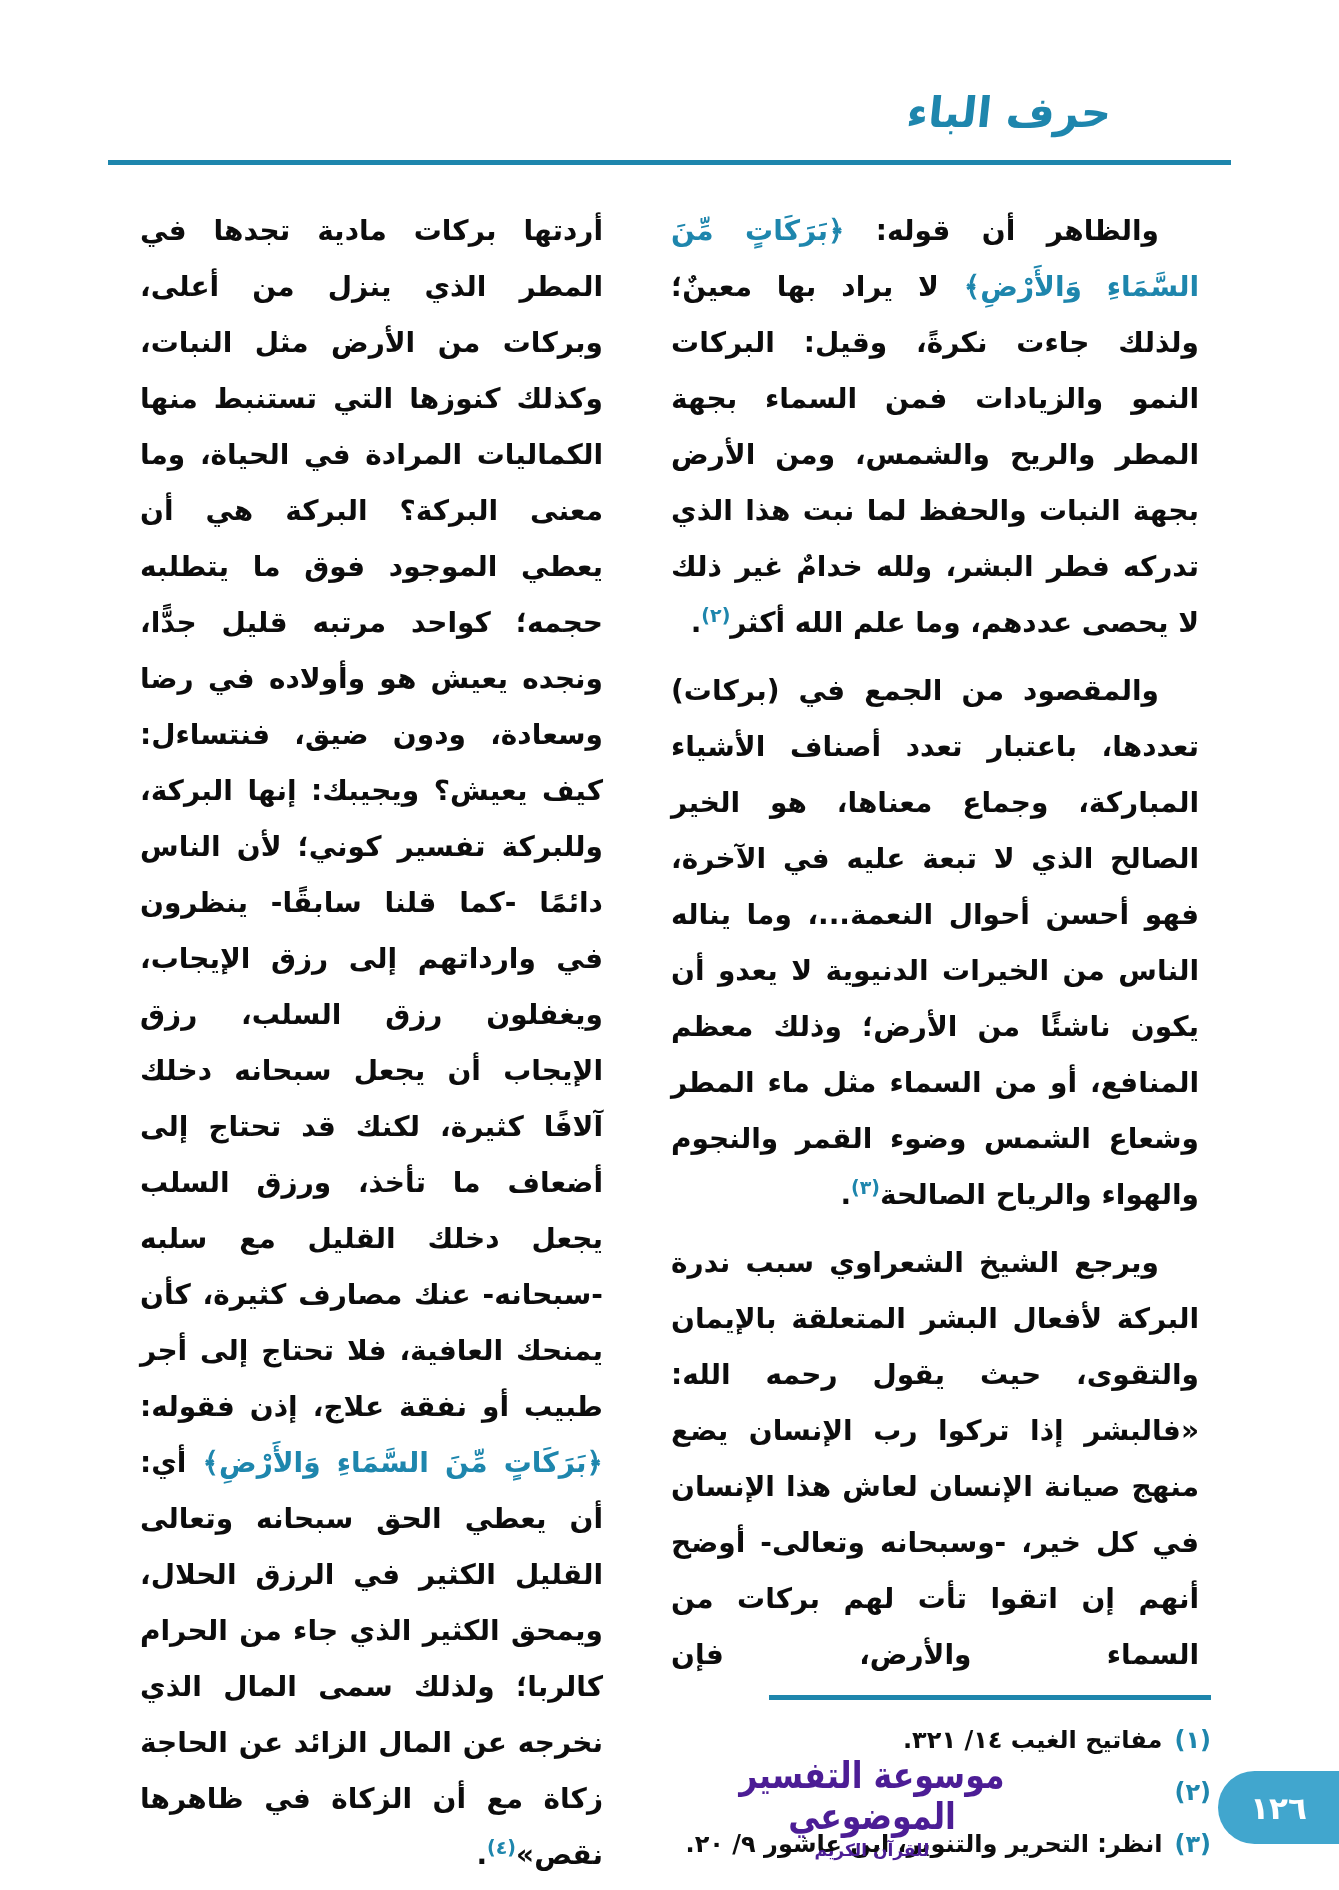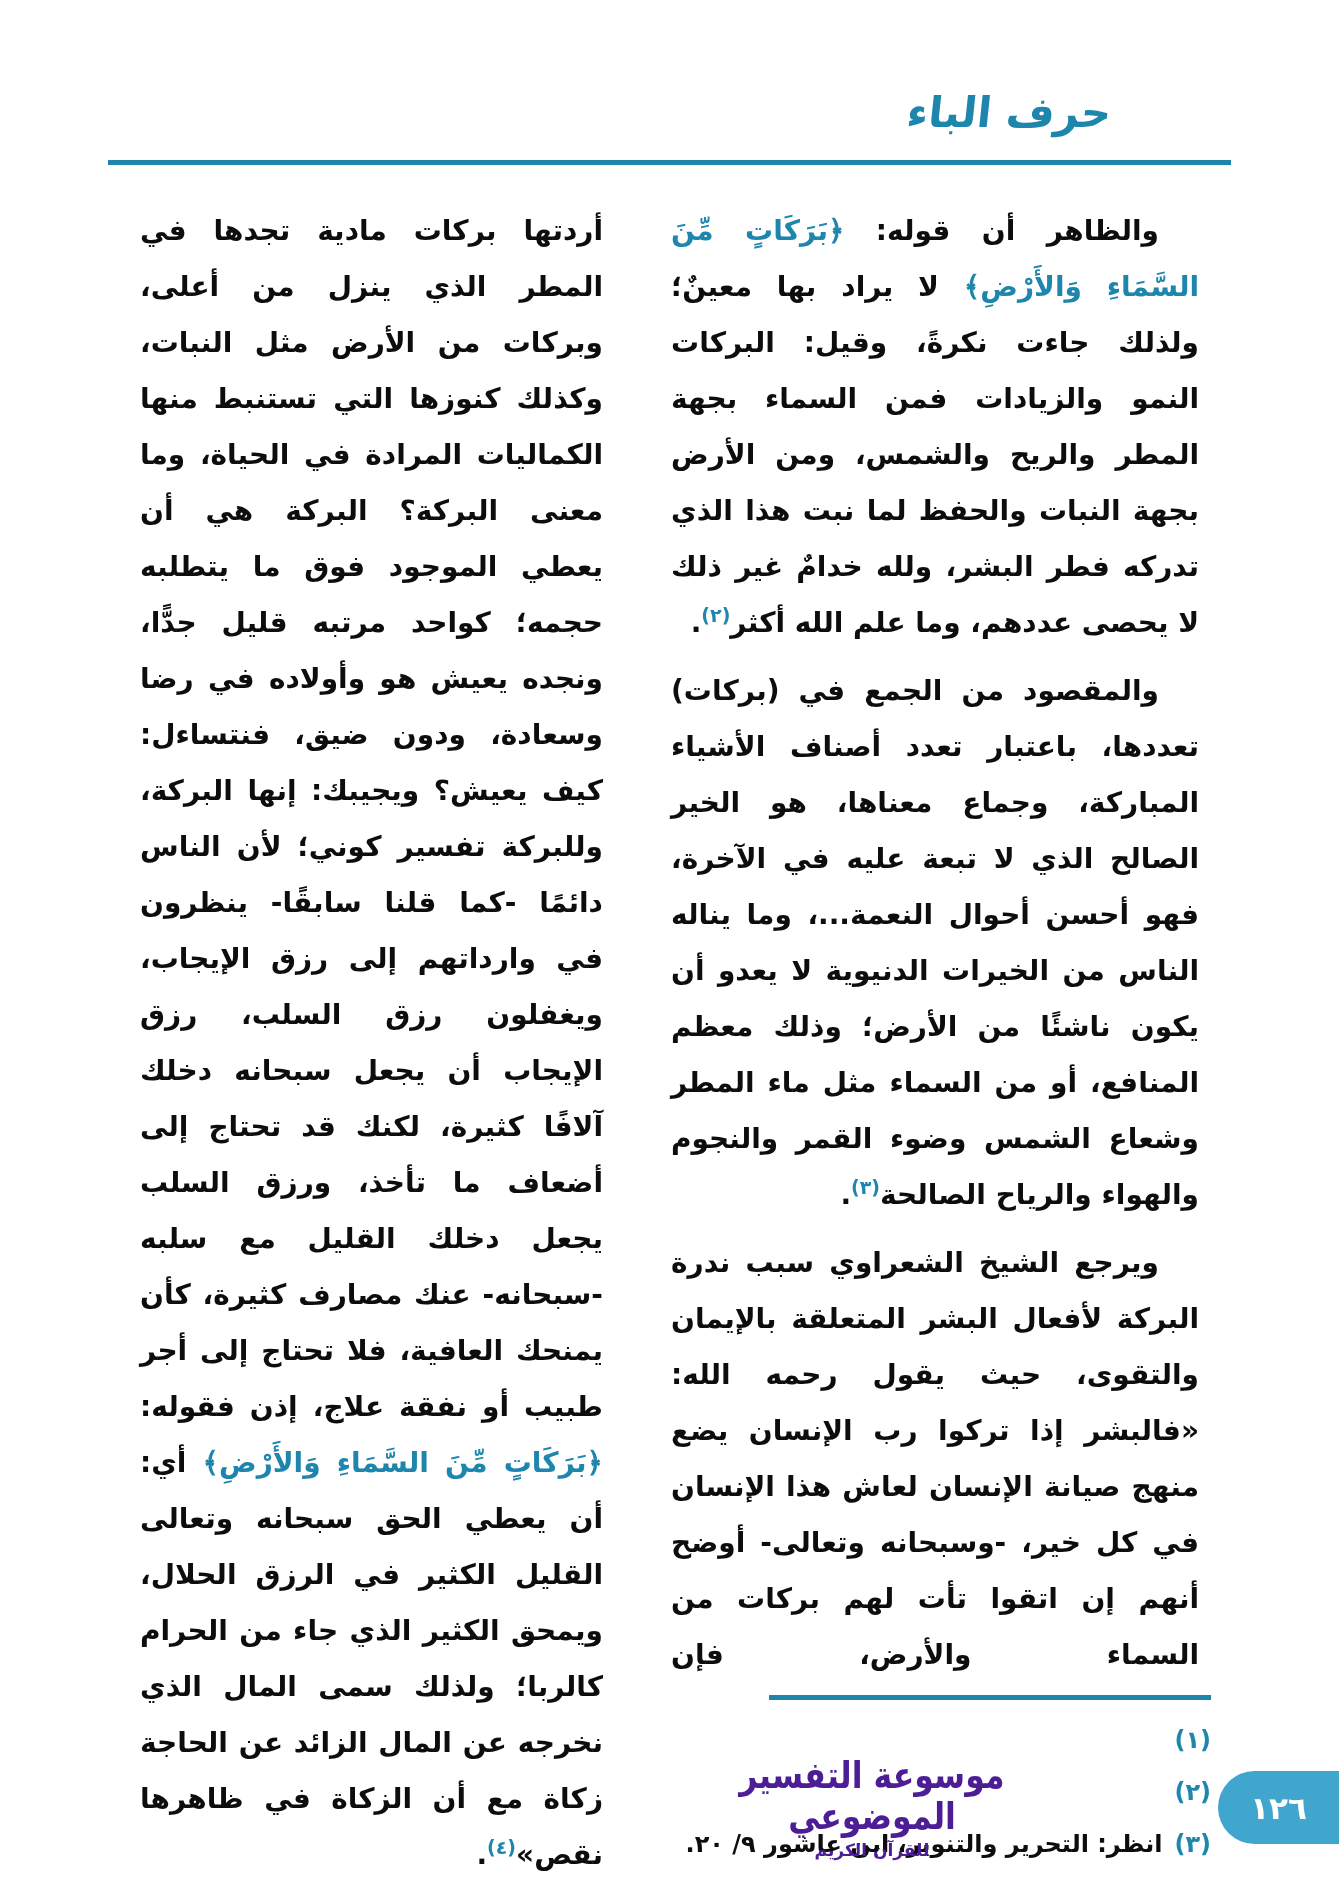--- a/index.html
+++ b/index.html
@@ -58,20 +58,21 @@
 
   <div class="col col-right">
     <p class="indent"><span>والظاهر أن قوله: </span><span class="quran">﴿بَرَكَاتٍ مِّنَ السَّمَاءِ وَالأَرْضِ﴾</span><span> لا يراد بها معينٌ؛ ولذلك جاءت نكرةً، وقيل: البركات النمو والزيادات فمن السماء بجهة المطر والريح والشمس، ومن الأرض بجهة النبات والحفظ لما نبت هذا الذي تدركه فطر البشر، ولله خدامٌ غير ذلك لا يحصى عددهم، وما علم الله أكثر</span><sup class="fnref">(٢)</sup><span>.</span></p>
     <p class="indent"><span>والمقصود من الجمع في (بركات) تعددها، باعتبار تعدد أصناف الأشياء المباركة، وجماع معناها، هو الخير الصالح الذي لا تبعة عليه في الآخرة، فهو أحسن أحوال النعمة...، وما يناله الناس من الخيرات الدنيوية لا يعدو أن يكون ناشئًا من الأرض؛ وذلك معظم المنافع، أو من السماء مثل ماء المطر وشعاع الشمس وضوء القمر والنجوم والهواء والرياح الصالحة</span><sup class="fnref">(٣)</sup><span>.</span></p>
     <p class="indent fill-last"><span>ويرجع الشيخ الشعراوي سبب ندرة البركة لأفعال البشر المتعلقة بالإيمان والتقوى، حيث يقول رحمه الله: «فالبشر إذا تركوا رب الإنسان يضع منهج صيانة الإنسان لعاش هذا الإنسان في كل خير، -وسبحانه وتعالى- أوضح أنهم إن اتقوا تأت لهم بركات من السماء والأرض، فإن</span></p>
 
     <div class="fn-rule fn-rule-right"></div>
     <div class="footnotes">
       <div class="footnote">
         <span class="fn-num">(١)</span>
+        <span>مفاتيح الغيب ١٤/ ٣٢١.</span>
       </div>
       <div class="footnote">
         <span class="fn-num">(٢)</span>
       </div>
       <div class="footnote">
         <span class="fn-num">(٣)</span>
         <span>انظر: التحرير والتنوير، ابن عاشور ٩/ ٢٠.</span>
       </div>
     </div>
   </div>

